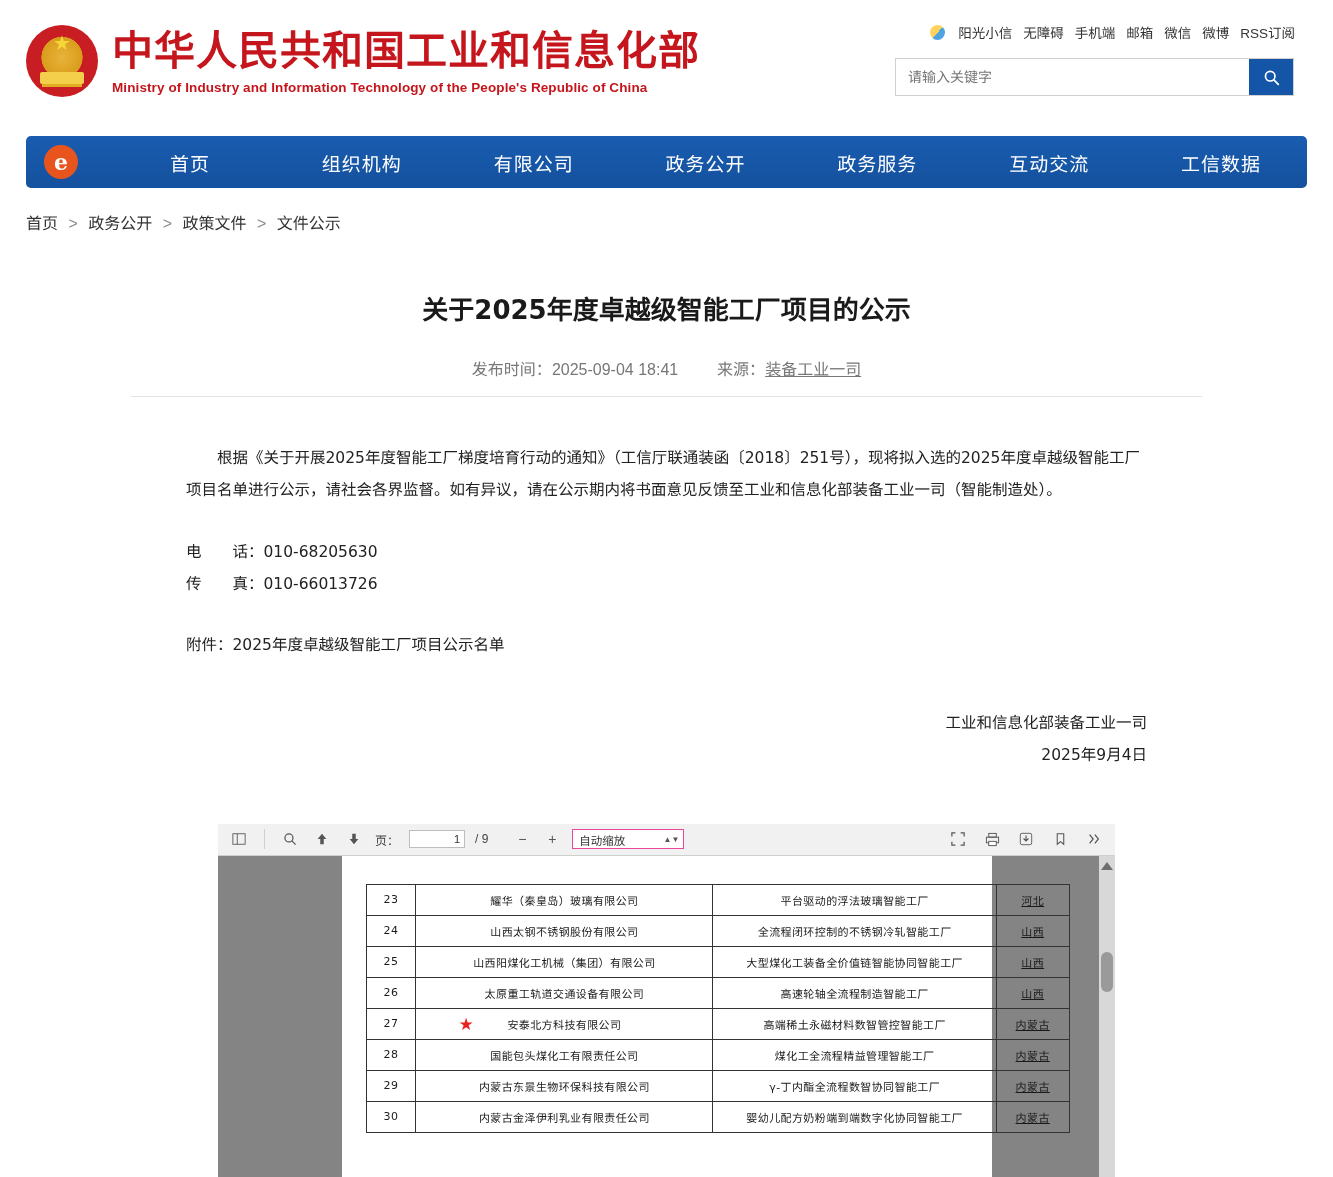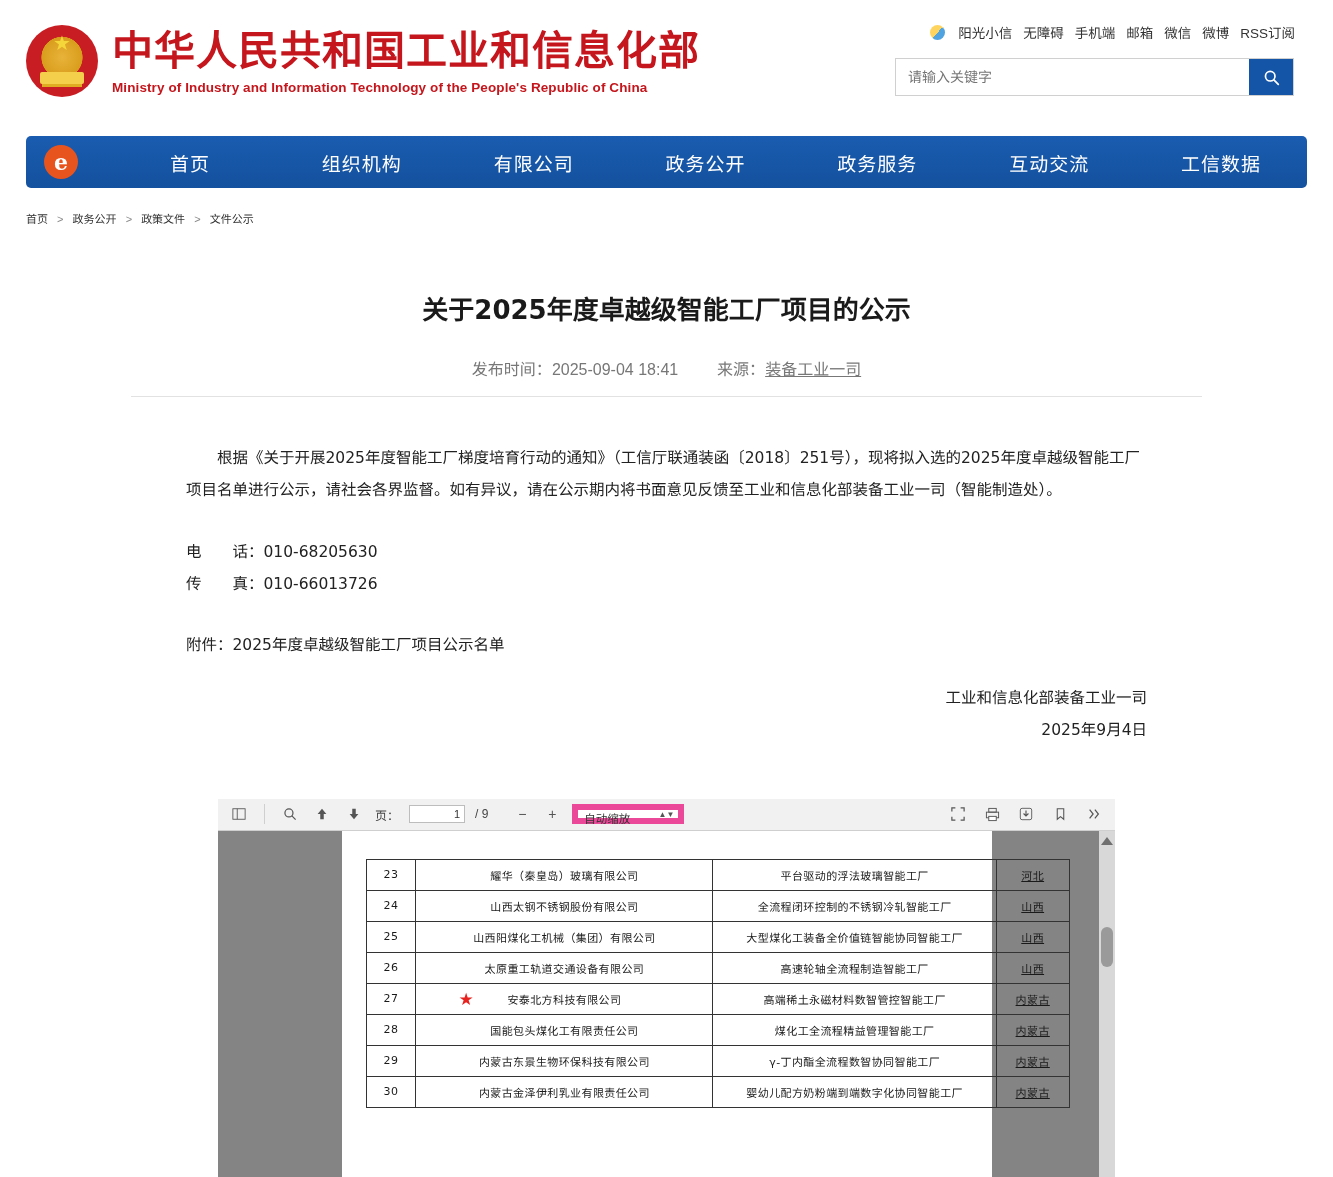--- a/index.html
+++ b/index.html
@@ -152,22 +152,22 @@
     text-align: center;
     color: #fff;
     font-size: 19px;
     letter-spacing: 1px;
     cursor: pointer;
     font-family: "DejaVu Sans", sans-serif;
   }
 
   
   .breadcrumb {
-    margin: 22px 26px 8px 26px;
-    font-size: 11px;
+    margin: 22px 26px 0 26px;
+    font-size: 16px;
     color: #333;
   }
   .breadcrumb span { cursor: pointer; }
   .breadcrumb .sep { color: #888; margin: 0 6px; cursor: default; }
 
   
   .article {
     margin: 0 26px;
     padding-top: 38px;
   }
@@ -196,21 +196,21 @@
     margin: 46px 160px 0 160px;
     font-size: 15.5px;
     line-height: 2.05;
     color: #222;
     font-family: "DejaVu Sans", sans-serif;
   }
   .body-text p { margin: 0; }
   .indent { text-indent: 2em; }
   .block-gap { margin-top: 30px; }
   .sign {
-    margin-top: 21px;
+    margin-top: 46px;
     text-align: right;
     line-height: 2.05;
     font-size: 15.5px;
   }
 
   
   .pdf-wrap {
     margin: 52px auto 0 auto;
     width: 897px;
   }
@@ -245,28 +245,28 @@
     padding-right: 4px;
     color: #333;
     outline: none;
     font-family: "Liberation Sans", sans-serif;
   }
   .page-total { font-size: 12px; color: #444; }
   .zoom-ctrl { display: flex; align-items: center; gap: 10px; margin-left: 14px; }
   .zoom-btn { width: 20px; text-align: center; cursor: pointer; color: #555; font-size: 14px; }
   .zoom-select {
     height: 20px;
-    border: 6px solid #ec4899;
+    border: 1px solid #ec4899;
     background: #fff;
     font-size: 11.5px;
     padding: 0 16px 0 6px;
     color: #333;
     position: relative;
     display: flex;
-    align-items: flex-start;
+    align-items: flex-end;
     min-width: 112px;
     cursor: pointer;
   }
   .zoom-select .arrows {
     position: absolute; right: 4px; top: 50%; transform: translateY(-50%);
     font-size: 8px; line-height: 7px; color: #555;
     display: flex; flex-direction: column;
   }
   .tb-right { margin-left: auto; display: flex; align-items: center; gap: 12px; }
 

